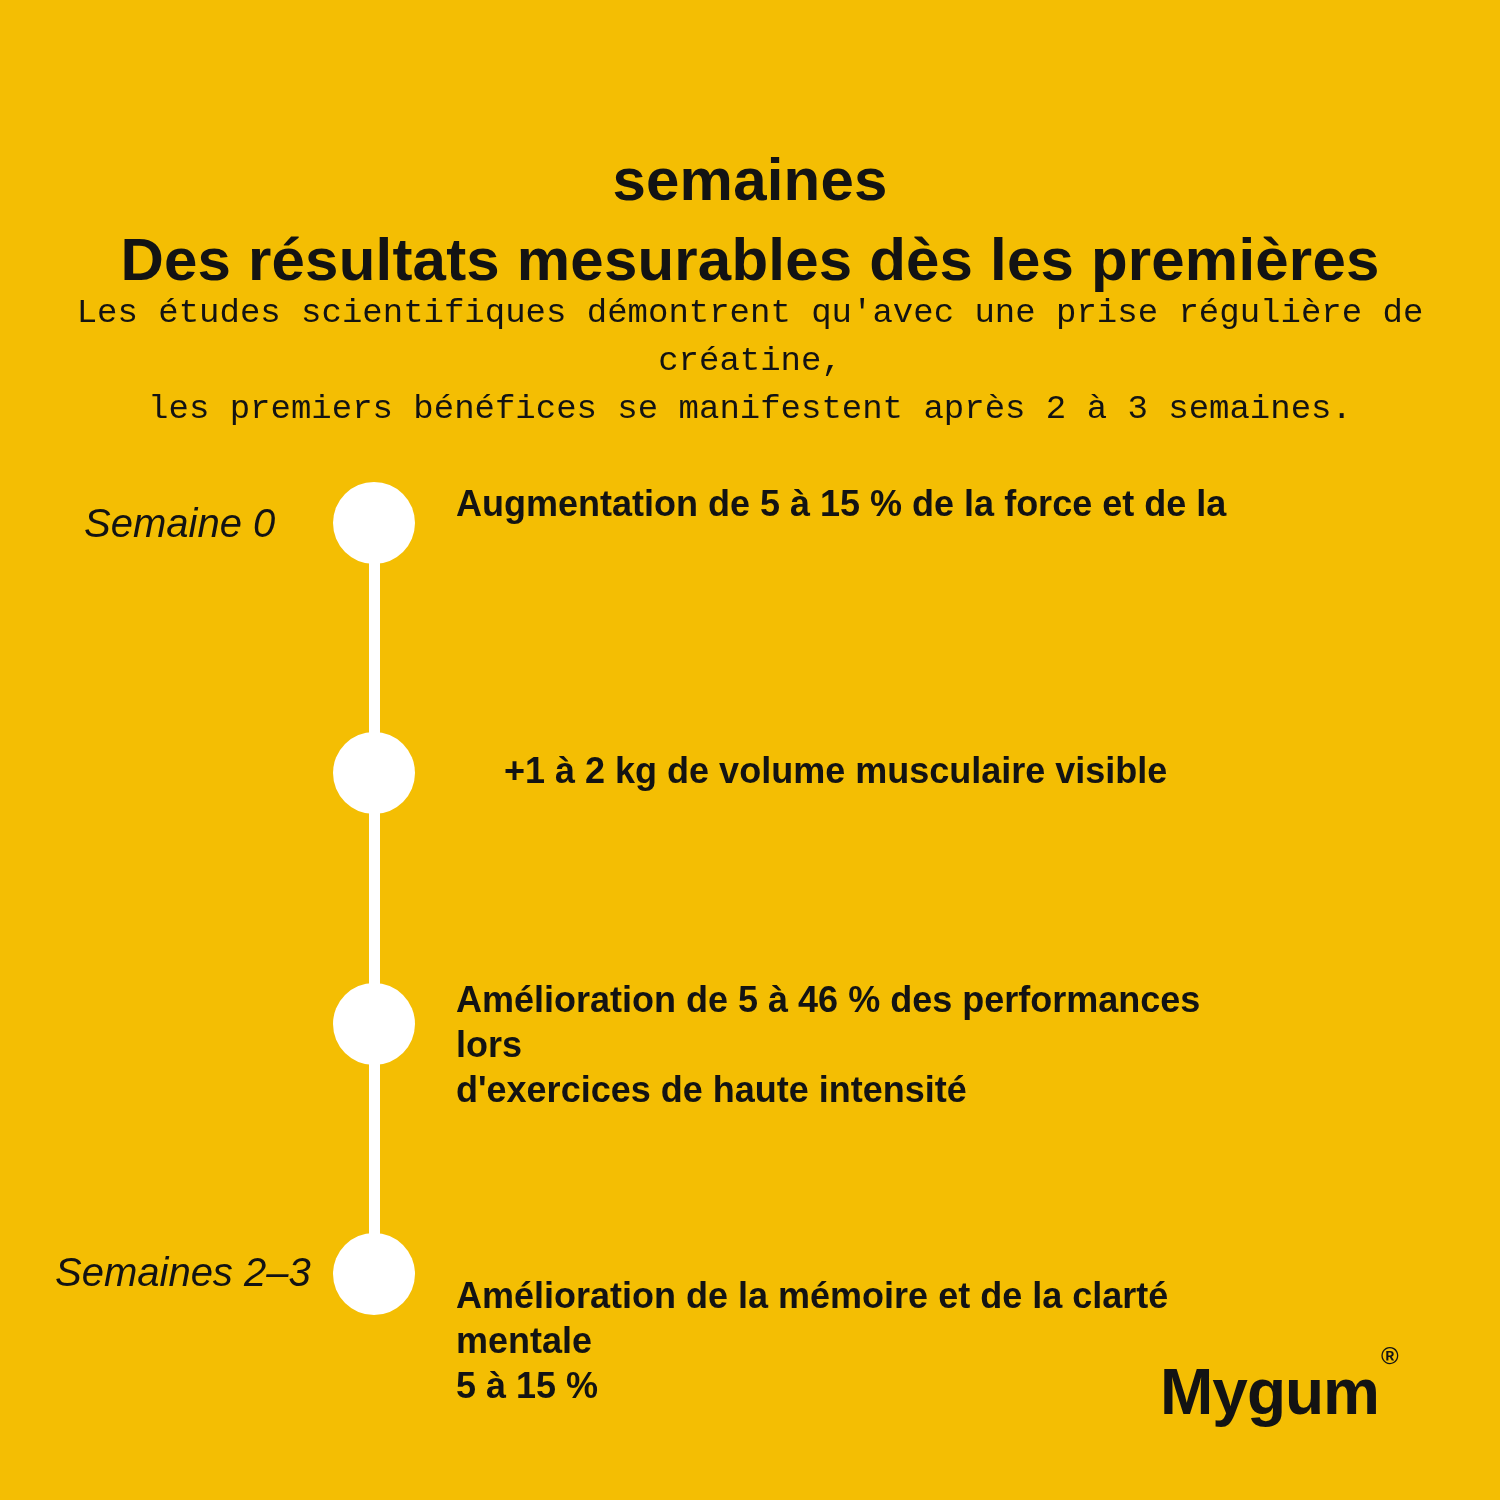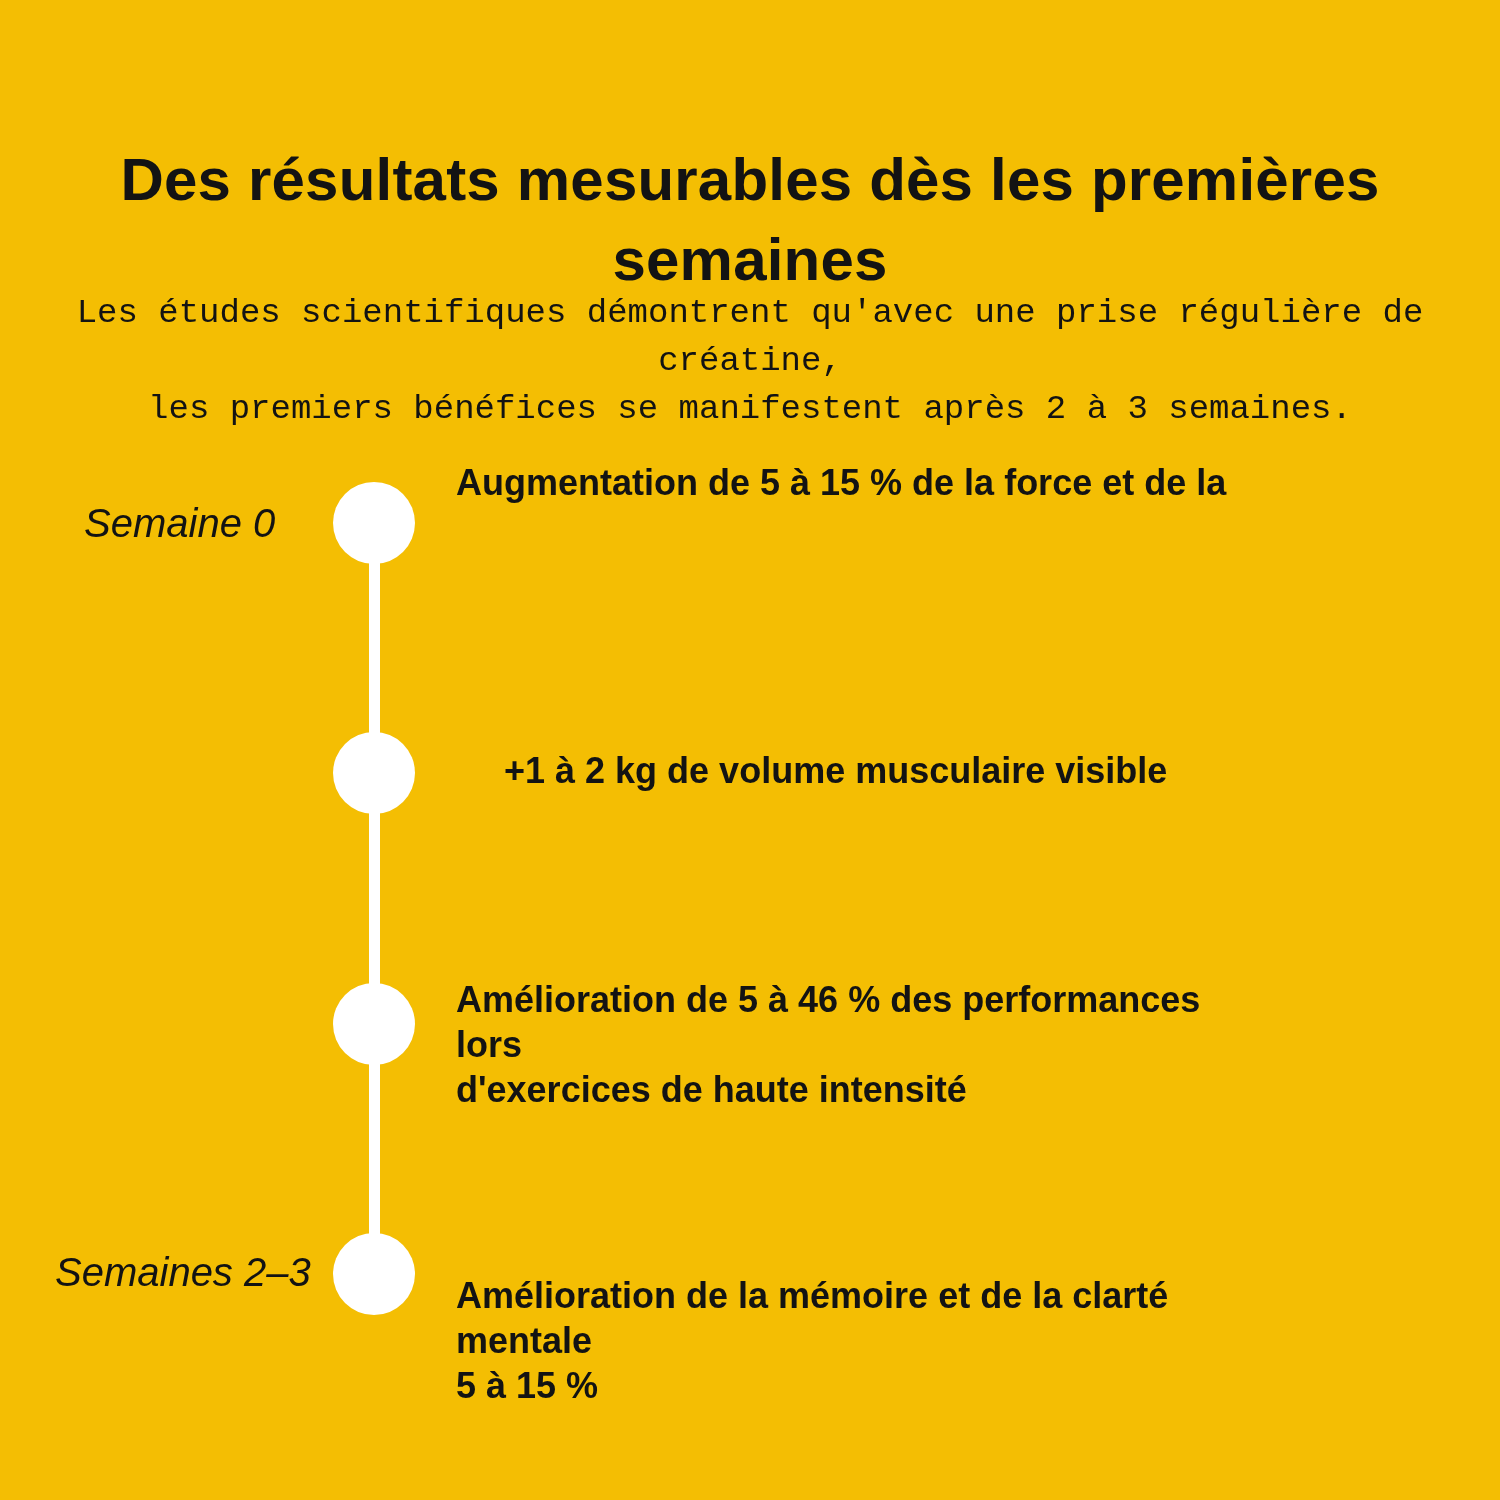--- a/index.html
+++ b/index.html
@@ -75,21 +75,21 @@
   .label-end   { left: 55px; top: 1254px; }
 
   .tl-item {
     position: absolute;
     left: 456px;
     width: 790px;
     font-size: 36px;
     line-height: 45px;
     font-weight: 600;
   }
-  .item-1 { top: 460px; }
+  .item-1 { top: 481px; }
   .item-2 { top: 748px; margin-left: 48px; }
   .item-3 { top: 977px; }
   .item-4 { top: 1273px; }
 
   
   .brand {
     position: absolute;
     left: 1160px;
     top: 1352px;
     font-size: 64px;
@@ -106,22 +106,22 @@
     top: -28px;
     left: 2px;
   }
 </style>
 </head>
 <body>
 
 <div class="canvas">
 
   <h1 class="title">
+    <div>semaines</div>
     <div>Des résultats mesurables dès les premières</div>
-    <div>semaines</div>
   </h1>
 
   <div class="subtitle">
     <div>Les études scientifiques démontrent qu'avec une prise régulière de créatine,</div>
     <div>les premiers bénéfices se manifestent après 2 à 3 semaines.</div>
   </div>
 
   <div>
     <div class="tl-connector"></div>
 
@@ -145,14 +145,15 @@
       <div>Amélioration de 5 à 46 % des performances lors</div>
       <div>d'exercices de haute intensité</div>
     </div>
 
     <div class="tl-item item-4">
       <div>Amélioration de la mémoire et de la clarté mentale</div>
       <div>5 à 15 %</div>
     </div>
   </div>
 
+  <div class="brand"><span>Mygum</span><sup>®</sup></div>
 
 </div>
 
 </body></html>

